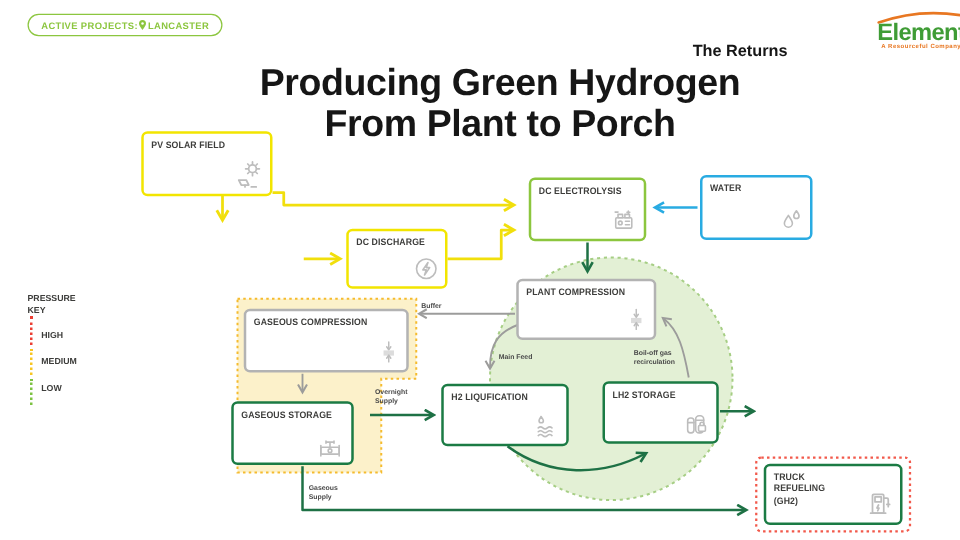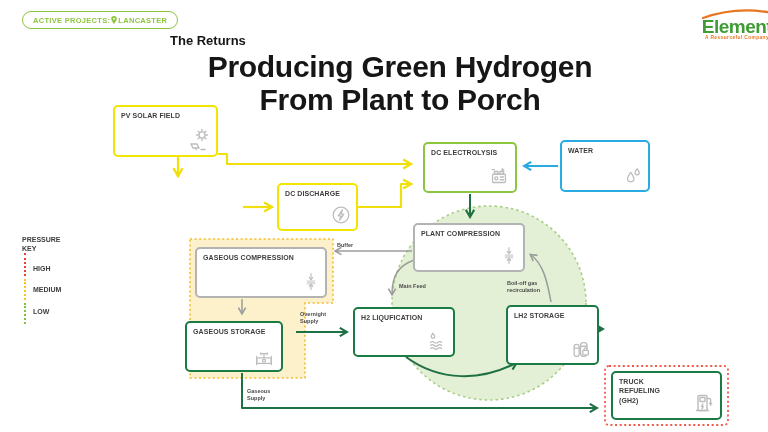--- a/index.html
+++ b/index.html
@@ -19,21 +19,21 @@
           white-space:nowrap;}
   .nlabel.wrap{white-space:normal;}
   .nicon{position:absolute;right:4px;bottom:3px;stroke:#BDBDBD;fill:none;stroke-width:1.4;
          stroke-linecap:round;stroke-linejoin:round;}
   .flabel{position:absolute;z-index:3;font-size:5.5px;font-weight:600;color:#4A4A4A;
           line-height:1.3;white-space:pre-line;}
   
   #badge{position:absolute;left:22px;top:11px;z-index:3;display:flex;align-items:center;gap:0;
          border:1.5px solid #8CC63F;border-radius:12px;padding:3px 10px;color:#8CC63F;
          font-size:7.5px;font-weight:700;letter-spacing:.3px;}
-  #kicker{position:absolute;left:170px;top:33px;width:460px;text-align:left;z-index:3;
+  #kicker{position:absolute;left:170px;top:33px;width:460px;text-align:right;z-index:3;
           font-size:13px;font-weight:700;color:#161616;}
   #title{position:absolute;left:170px;top:50px;width:460px;text-align:center;z-index:3;
          font-size:30px;font-weight:700;color:#161616;line-height:33px;letter-spacing:-.3px;}
   
   #logo{position:absolute;left:668px;top:8px;width:84px;z-index:3;text-align:center;margin-left:27px;}
   #logo .arc{margin:0 auto;}
   #logo .word{font-size:19px;font-weight:700;color:#3F9C35;letter-spacing:-.5px;line-height:15px;}
   #logo .tag{font-size:4.8px;font-weight:700;color:#E87722;letter-spacing:.4px;margin-top:1px;}
   
   #pkey-title{position:absolute;left:22px;top:235px;z-index:3;font-size:7px;font-weight:700;
@@ -200,21 +200,21 @@
   <div class="node dgreen" style="left:353px;top:307px;width:102px;height:50px">
     <div class="nlabel">H2 LIQUFICATION</div>
     <svg class="nicon" width="24" height="22" viewBox="0 0 24 24">
       <path d="M7.5,3.5 C6.3,5.3 5.7,6.2 5.7,7.1 a1.9,1.9 0 0 0 3.8,0 C9.5,6.2 8.8,5.3 7.5,3.5 Z"></path>
       <path d="M5,13.5 q2,-1.8 4,0 t4,0 t4,0"></path>
       <path d="M5,16.8 q2,-1.8 4,0 t4,0 t4,0"></path>
       <path d="M5,20.1 q2,-1.8 4,0 t4,0 t4,0"></path>
     </svg>
   </div>
 
-  <div class="node dgreen" style="left:506px;top:305px;width:93px;height:60px">
+  <div class="node dgreen" style="left:482px;top:305px;width:93px;height:50px">
     <div class="nlabel">LH2 STORAGE</div>
     <svg class="nicon" width="24" height="22" viewBox="0 0 24 24">
       <rect x="4.5" y="7" width="5.5" height="13" rx="2.5"></rect>
       <rect x="11.5" y="5" width="7" height="15" rx="3"></rect>
       <line x1="4.5" y1="11" x2="10" y2="11"></line>
       <line x1="11.5" y1="9" x2="18.5" y2="9"></line>
       <path d="M15.3,13.5 v-1.1 a1.7,1.7 0 0 1 3.4,0 v1.1"></path>
       <rect x="14" y="13.5" width="6" height="5" rx="0.8" fill="#fff"></rect>
     </svg>
   </div>

